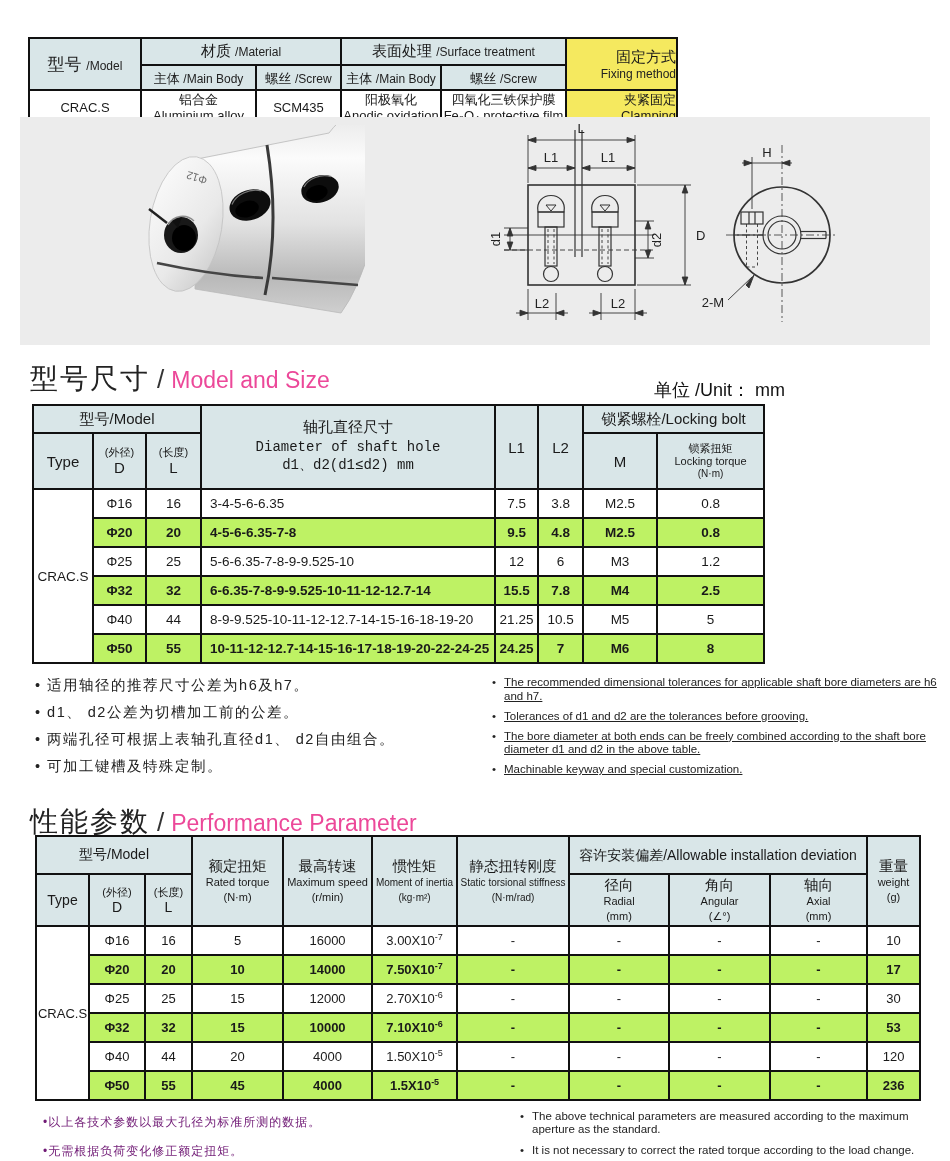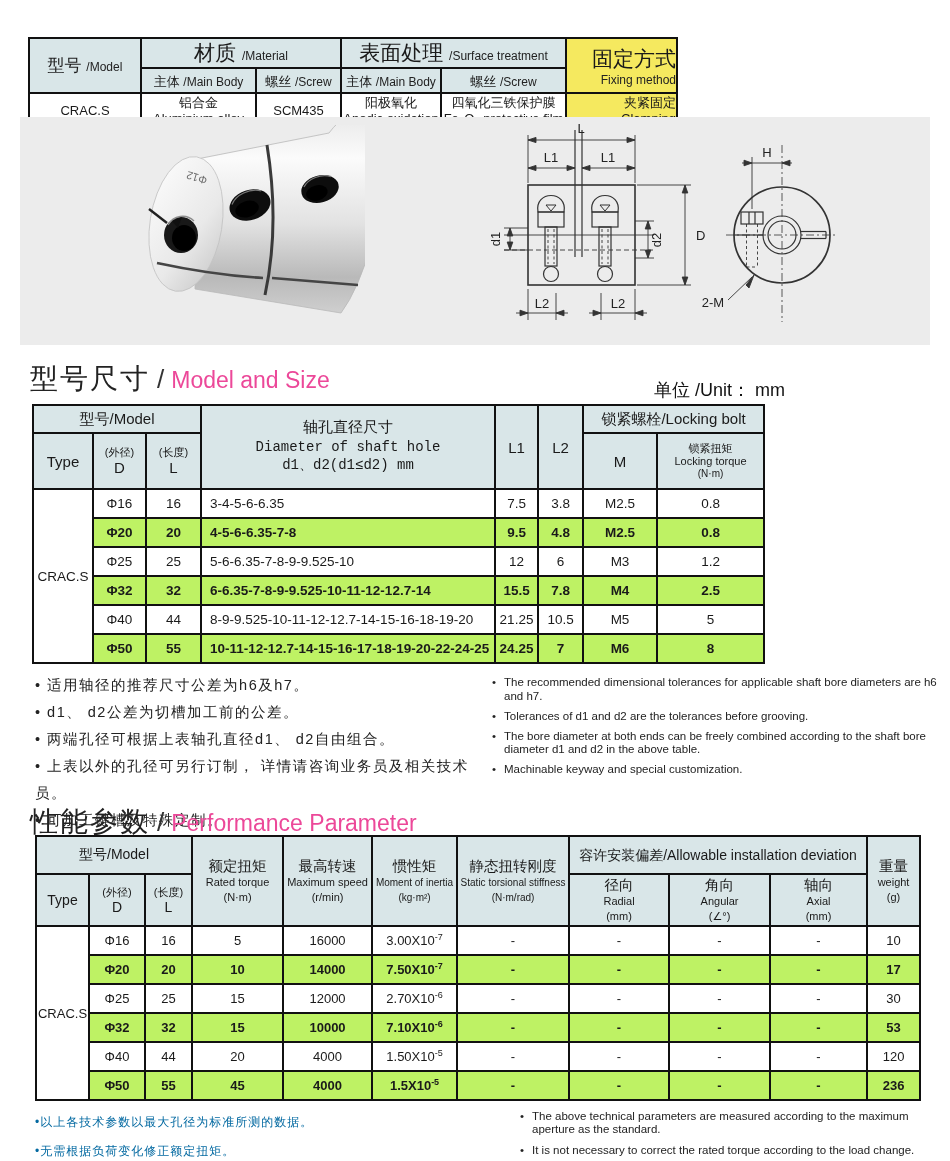--- a/index.html
+++ b/index.html
@@ -6,21 +6,21 @@
   #page{position:relative;width:950px;height:1161px;background:#ffffff;
         font-family:"Liberation Sans","DejaVu Sans",sans-serif;color:#1a1a1a;overflow:hidden;}
   table{border-collapse:collapse;table-layout:fixed;}
   td,th{border:2px solid #111;padding:0;text-align:center;vertical-align:middle;font-weight:normal;overflow:hidden;}
   .hd{background:#d9e6e8;}
   .yellow{background:#f5e95f;text-align:right;}
   .alt td{background:#bef264;font-weight:bold;}
   
   .spec{position:absolute;left:28px;top:25px;width:648px;margin-top:12px;}
   .spec .r1{height:27px;} .spec .r2{height:25px;} .spec .r3{height:35px;}
-  .zh17{font-size:17px;} .zh15{font-size:21px;} .en12{font-size:12px;color:#222;}
+  .zh17{font-size:17px;} .zh15{font-size:15px;} .en12{font-size:12px;color:#222;}
   .cellline{line-height:15px;font-size:13px;}
   .spec td{font-size:13px;line-height:16px;}
   
   .band{position:absolute;left:20px;top:117px;width:910px;height:228px;background:#ececec;}
   .photo{position:absolute;left:125px;top:8px;}
   .draw{position:absolute;left:450px;top:0px;}
   .dimtxt{font-size:13px;fill:#222;font-family:"Liberation Sans","DejaVu Sans",sans-serif;}
   
   .sec{position:absolute;white-space:nowrap;}
   .t-cn{font-size:28px;color:#222;letter-spacing:2px;}
@@ -36,23 +36,23 @@
   .sub11{font-size:11px;line-height:13px;}
   .sizet td{font-size:13.5px;}
   .bores{text-align:left;padding-left:8px;font-size:13px;}
   .dia3 div{line-height:18px;font-family:Liberation Mono, monospace;}
   .dia3 .l1{font-size:15px;} .dia3 .l2,.dia3 .l3{font-size:14px;}
   
   .notes{position:absolute;}
   .notes ul{margin:0;padding:0;list-style:none;}
   .cnnotes li{font-size:14.5px;line-height:27px;letter-spacing:1.5px;color:#222;}
   .cnnotes li::before{content:"\2022  ";}
-  .ennotes li{font-size:11.5px;line-height:13.5px;margin-bottom:6.5px;color:#222;position:relative;padding-left:12px;}
+  .ennotes li{font-size:11.5px;line-height:13.5px;margin-bottom:6.5px;color:#222;position:relative;padding-left:12px;text-decoration:underline;}
   .ennotes li::before{content:"\2022";position:absolute;left:0;}
-  .cnnotes-sm li{font-size:12px;line-height:29px;letter-spacing:1px;color:#0369a1;}
+  .cnnotes-sm li{font-size:12px;line-height:29px;letter-spacing:1px;color:#701a75;margin-left:8px;}
   .cnnotes-sm li::before{content:"\2022 ";}
   .ennotes-sm li{font-size:11.5px;line-height:13px;margin-bottom:8px;color:#222;position:relative;padding-left:12px;}
   .ennotes-sm li::before{content:"\2022";position:absolute;left:0;}
   
   .perft{position:absolute;left:35px;top:835px;width:884px;}
   .perft .h1{height:38px;} .perft .h2{height:52px;}
   .perft tbody tr{height:29px;}
   .perft th{font-size:14px;}
   .perft td{font-size:13px;}
   .hh div{line-height:15px;}
@@ -387,21 +387,20 @@
           <td>8</td>
       </tr>
     </tbody>
   </table>
 
   <div class="notes" style="left:35px;top:672px;width:445px;">
     <ul class="cnnotes">
       <li>适用轴径的推荐尺寸公差为h6及h7。</li>
       <li>d1、 d2公差为切槽加工前的公差。</li>
       <li>两端孔径可根据上表轴孔直径d1、 d2自由组合。</li>
-      <li>上表以外的孔径可另行订制， 详情请咨询业务员及相关技术员。</li>
       <li>可加工键槽及特殊定制。</li>
     </ul>
   </div>
   <div class="notes" style="left:492px;top:676px;width:445px;">
     <ul class="ennotes">
       <li>The recommended dimensional tolerances for applicable shaft bore diameters are h6 and h7.</li>
       <li>Tolerances of d1 and d2 are the tolerances before grooving.</li>
       <li>The bore diameter at both ends can be freely combined according to the shaft bore diameter d1 and d2 in the above table.</li>
       <li>Machinable keyway and special customization.</li>
     </ul>

